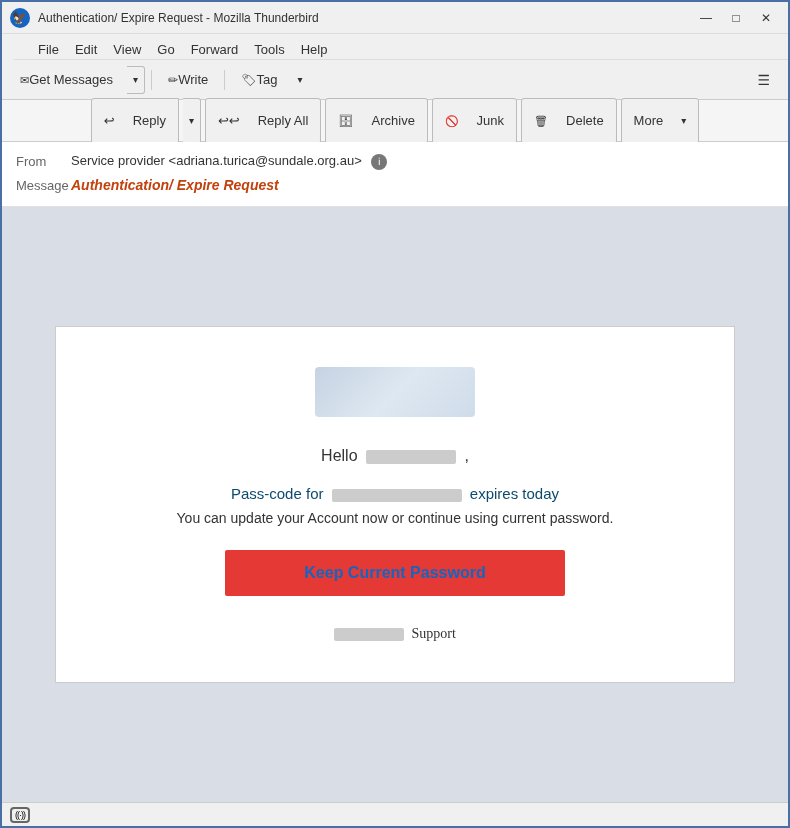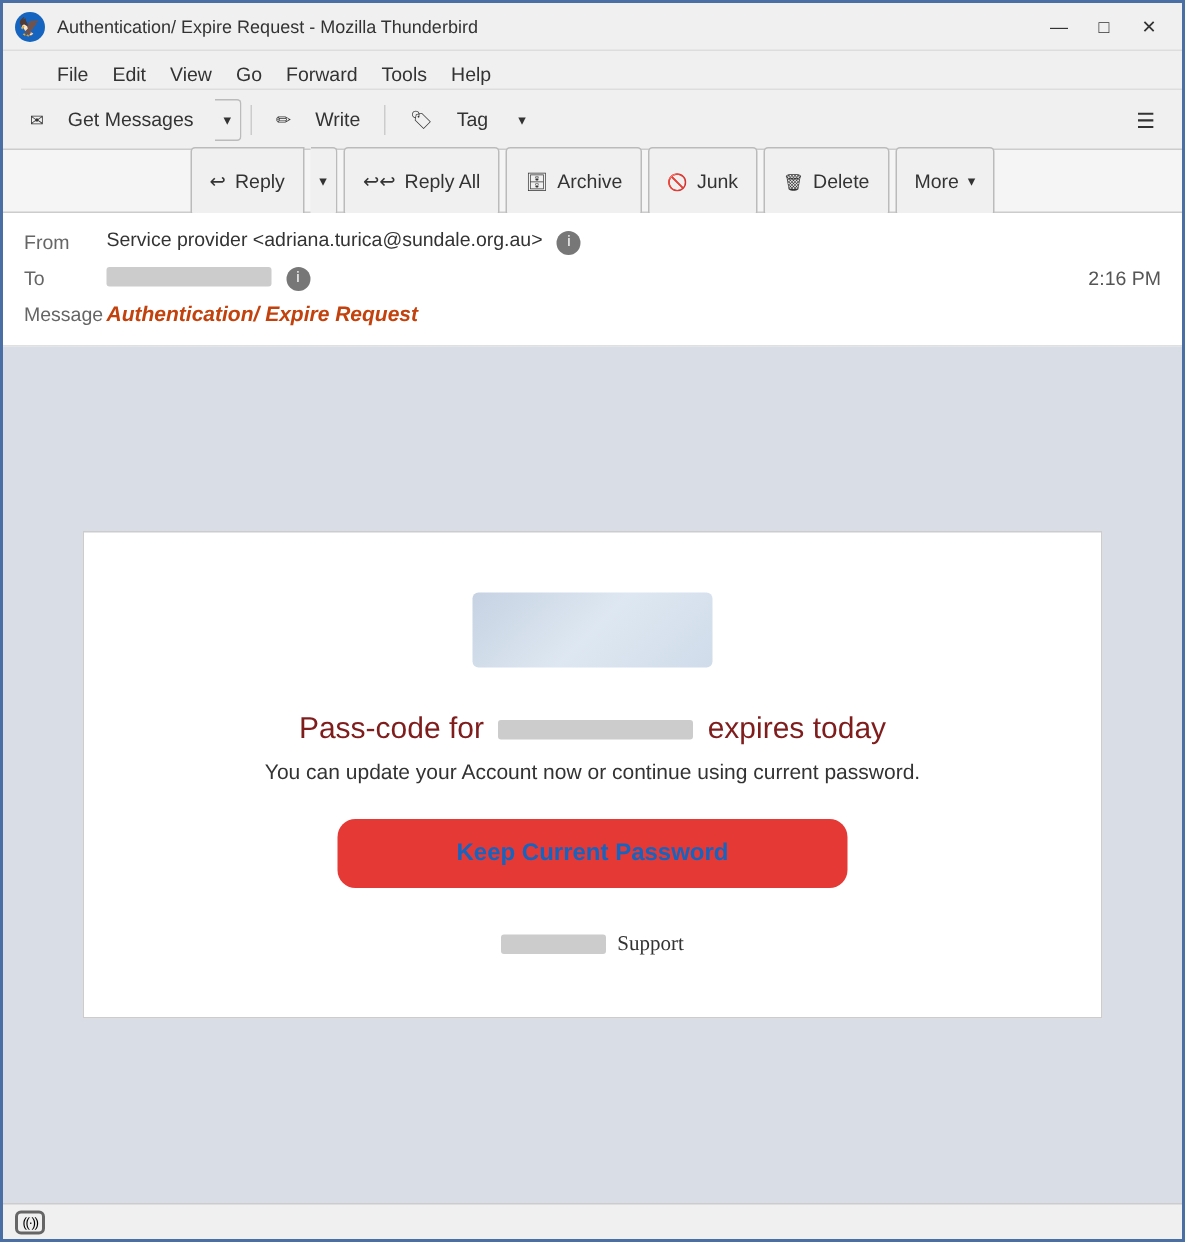--- a/index.html
+++ b/index.html
@@ -92,21 +92,21 @@
       flex-shrink: 0;
     }
     .toolbar-btn {
       height: 28px;
       padding: 0 10px;
       border: none;
       background: transparent;
       cursor: pointer;
       display: flex;
       align-items: center;
-      gap: 16px;
+      gap: 0;
       font-size: 13px;
       color: #333;
       border-radius: 3px;
     }
     .toolbar-divider {
       width: 1px;
       height: 20px;
       background: #ccc;
       margin: 0 2px;
     }
@@ -123,21 +123,21 @@
       flex-shrink: 0;
     }
     .action-btn {
       height: 46px;
       padding: 0 12px;
       border: 1px solid #bbb;
       background: #f0f0f0;
       cursor: pointer;
       display: flex;
       align-items: center;
-      gap: 6px;
+      gap: 18px;
       font-size: 13px;
       color: #333;
       border-radius: 3px;
     }
     .action-btn.no-right-radius { border-radius: 3px 0 0 3px; }
     .email-header {
       background: white;
       padding: 8px 14px;
       border-bottom: 1px solid #e0e0e0;
       flex-shrink: 0;
@@ -224,37 +224,37 @@
       margin: 0 auto 30px auto;
       border-radius: 4px;
       opacity: 0.6;
     }
     .hello-line {
       font-size: 16px;
       color: #333;
       margin-bottom: 20px;
     }
     .passcode-line {
-      font-size: 20px;
-      color: #7f1d1d;
+      font-size: 15px;
+      color: #0c4a6e;
       margin-bottom: 8px;
     }
     .update-line {
       font-size: 14px;
       color: #333;
       margin-bottom: 24px;
     }
     .keep-btn {
       background: #e53935;
       color: #1565c0;
       border: none;
       padding: 14px 40px;
       font-size: 16px;
       font-weight: bold;
-      border-radius: 12px;
+      border-radius: 2px;
       cursor: pointer;
       display: block;
       width: 340px;
       margin: 0 auto 30px auto;
     }
     .support-line {
       font-size: 14px;
       color: #333;
       margin-top: 10px;
       font-family: Liberation Serif, serif;
@@ -379,43 +379,40 @@
   <div class="email-header">
     <div class="email-header-row">
       <span class="email-header-label">From</span>
       <span class="email-header-value">
         <span>Service provider</span>
         <span>&lt;adriana.turica@sundale.org.au&gt;</span>
         <span class="email-info-icon">ℹ</span>
       </span>
     </div>
     <div class="email-header-row">
-      <span class="email-header-label">To</span>
-      <span class="email-header-value">
-        <span class="blurred-to"></span>
-        <span class="email-info-icon">ℹ</span>
-      </span>
-      <span class="email-header-time">2:16 PM</span>
-    </div>
-    <div class="email-header-row">
       <span class="email-header-label">Message</span>
       <span class="email-subject">Authentication/ Expire Request</span>
     </div>
   </div>
 
   <div class="email-body">
 
     <div class="watermark">
       <span class="watermark-text">BG</span>
     </div>
 
     <div class="email-card">
 
       <div class="email-card-logo"></div>
 
+      <p class="hello-line">
+        <span>Hello</span>
+        <span style="display:inline-block;background:#ccc;width:90px;height:14px;border-radius:2px;vertical-align:middle;margin:0 4px;"></span>
+        <span>,</span>
+      </p>
 
       <p class="passcode-line">
         <span>Pass-code for</span>
         <span class="blurred-passcode"></span>
         <span>expires today</span>
       </p>
 
       <p class="update-line">You can update your Account now or continue using current password.</p>
 
       <button class="keep-btn">Keep Current Password</button>

